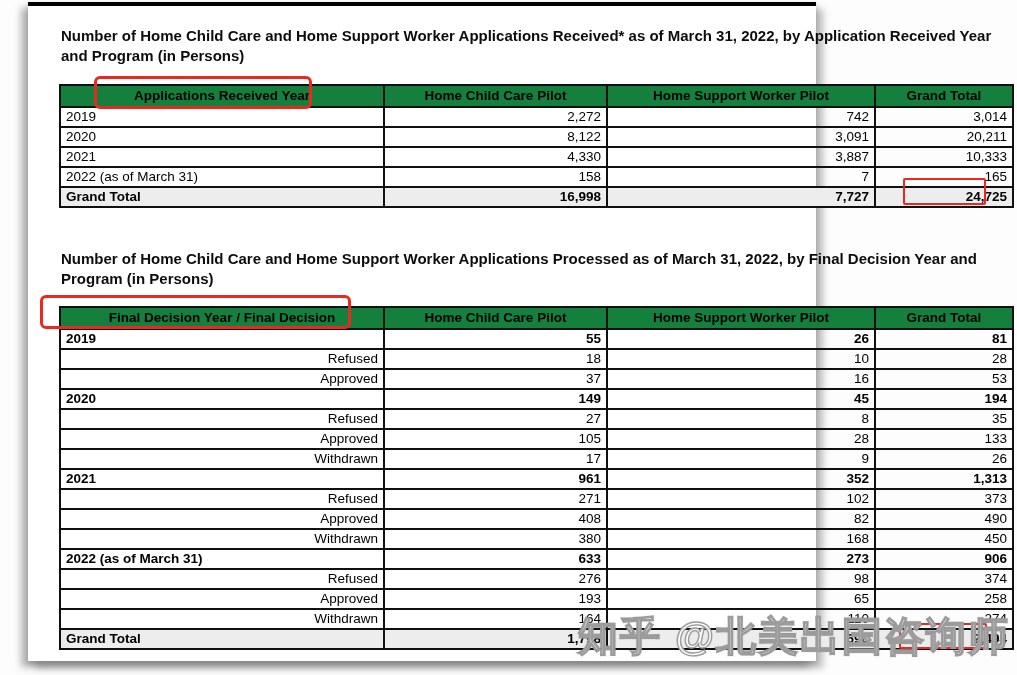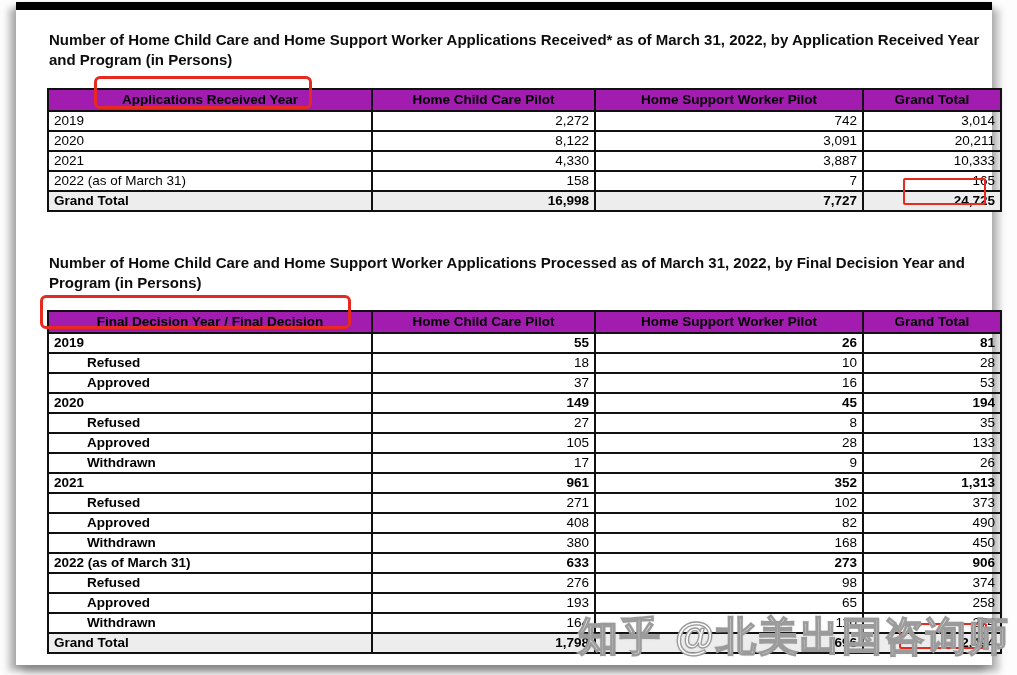--- a/index.html
+++ b/index.html
@@ -2,23 +2,23 @@
 <html><head>
 <meta charset="utf-8">
 <style>
   html,body { margin:0; padding:0; }
   body {
     width:1017px; height:675px; position:relative; overflow:hidden;
     background:#fdfdfd;
     font-family:"Liberation Sans","DejaVu Sans",sans-serif;
   }
   .page {
-    position:absolute; left:16px; top:2px; width:976px; height:655px;
+    position:absolute; left:28px; top:2px; width:788px; height:655px;
     background:#ffffff;
-    border-top:8px solid #000000;
+    border-top:4px solid #000000;
     box-shadow:-7px 6px 7px rgba(110,110,110,.5), 7px 7px 7px rgba(110,110,110,.45), 0 3px 5px rgba(120,120,120,.4);
   }
   .title {
     position:absolute; left:33px; width:948px;
     font-size:15px; font-weight:bold; color:#0d0d0d; line-height:20px;
   }
   #title1 { top:20px; }
   #title2 { top:243px; }
   .footnote {
     position:absolute; left:34px; top:206px;
@@ -28,25 +28,25 @@
     position:absolute; left:31px; border-collapse:collapse; table-layout:fixed;
     width:953px; font-size:13.5px; color:#000;
   }
   #table1 { top:78px; }
   #table2 { top:300px; }
   col.c1 { width:324px; } col.c2 { width:223px; } col.c3 { width:268px; } col.c4 { width:138px; }
   .data th, .data td {
     border:2px solid #101010; padding:0 5px; height:18px; line-height:18px;
     white-space:nowrap; overflow:hidden;
   }
-  .data th { background:#a21caf; font-weight:bold; text-align:center; height:20px; }
+  .data th { background:#15803d; font-weight:bold; text-align:center; height:20px; }
   .data td.num { text-align:right; }
   .data td.lbl { text-align:left; }
   .data tr.year-row td { font-weight:bold; }
-  .data td.indent { padding-left:38px; font-weight:bold; }
+  .data td.indent { padding-left:38px; font-weight:normal;text-align:right; }
   .data tr.total-row td { background:#ededed; font-weight:bold; }
   .annotation {
     position:absolute; border:3px solid #e8291f; border-radius:6px;
     pointer-events:none; background:transparent;
   }
   #anno-received-year { left:94px;  top:76px;  width:212px; height:27px; }
   #anno-total1        { left:903px; top:178px; width:79px;  height:23px; border-width:2.5px; border-radius:2px; }
   #anno-decision-year { left:40px;  top:295px; width:305px; height:28px; }
   #anno-total2        { left:899px; top:623px; width:84px;  height:22px; border-width:2.5px; border-radius:2px; }
   .watermark {

